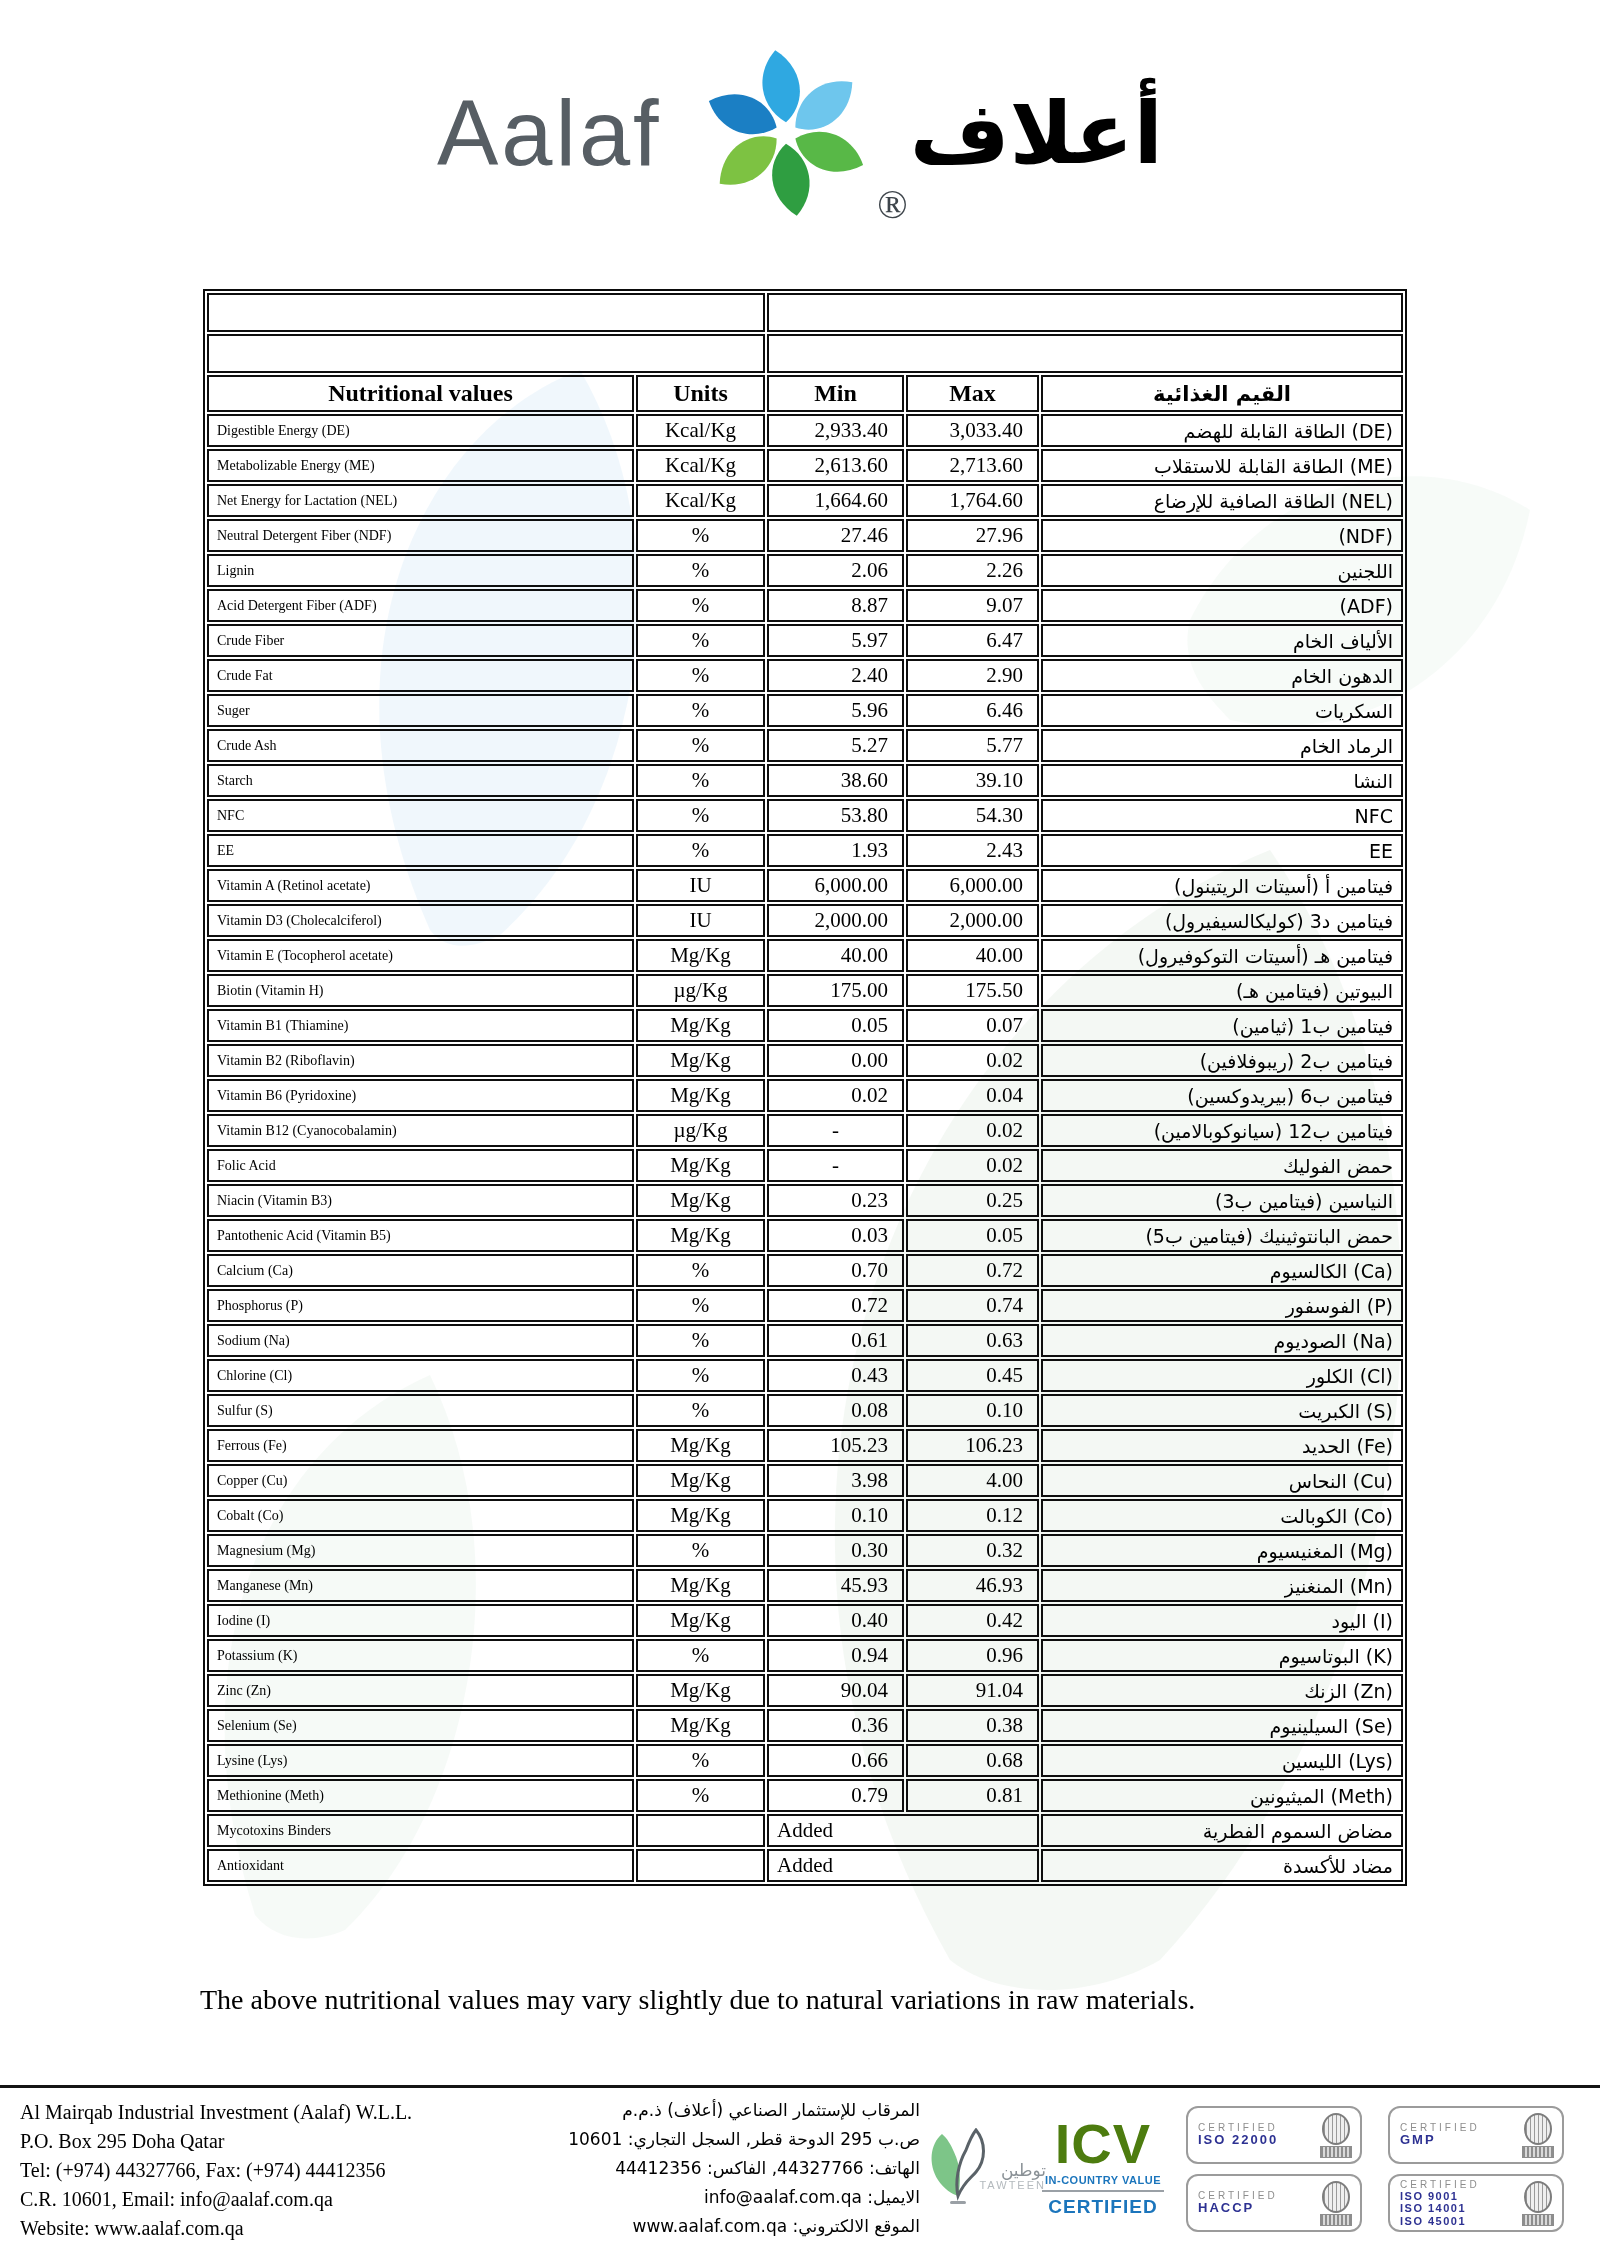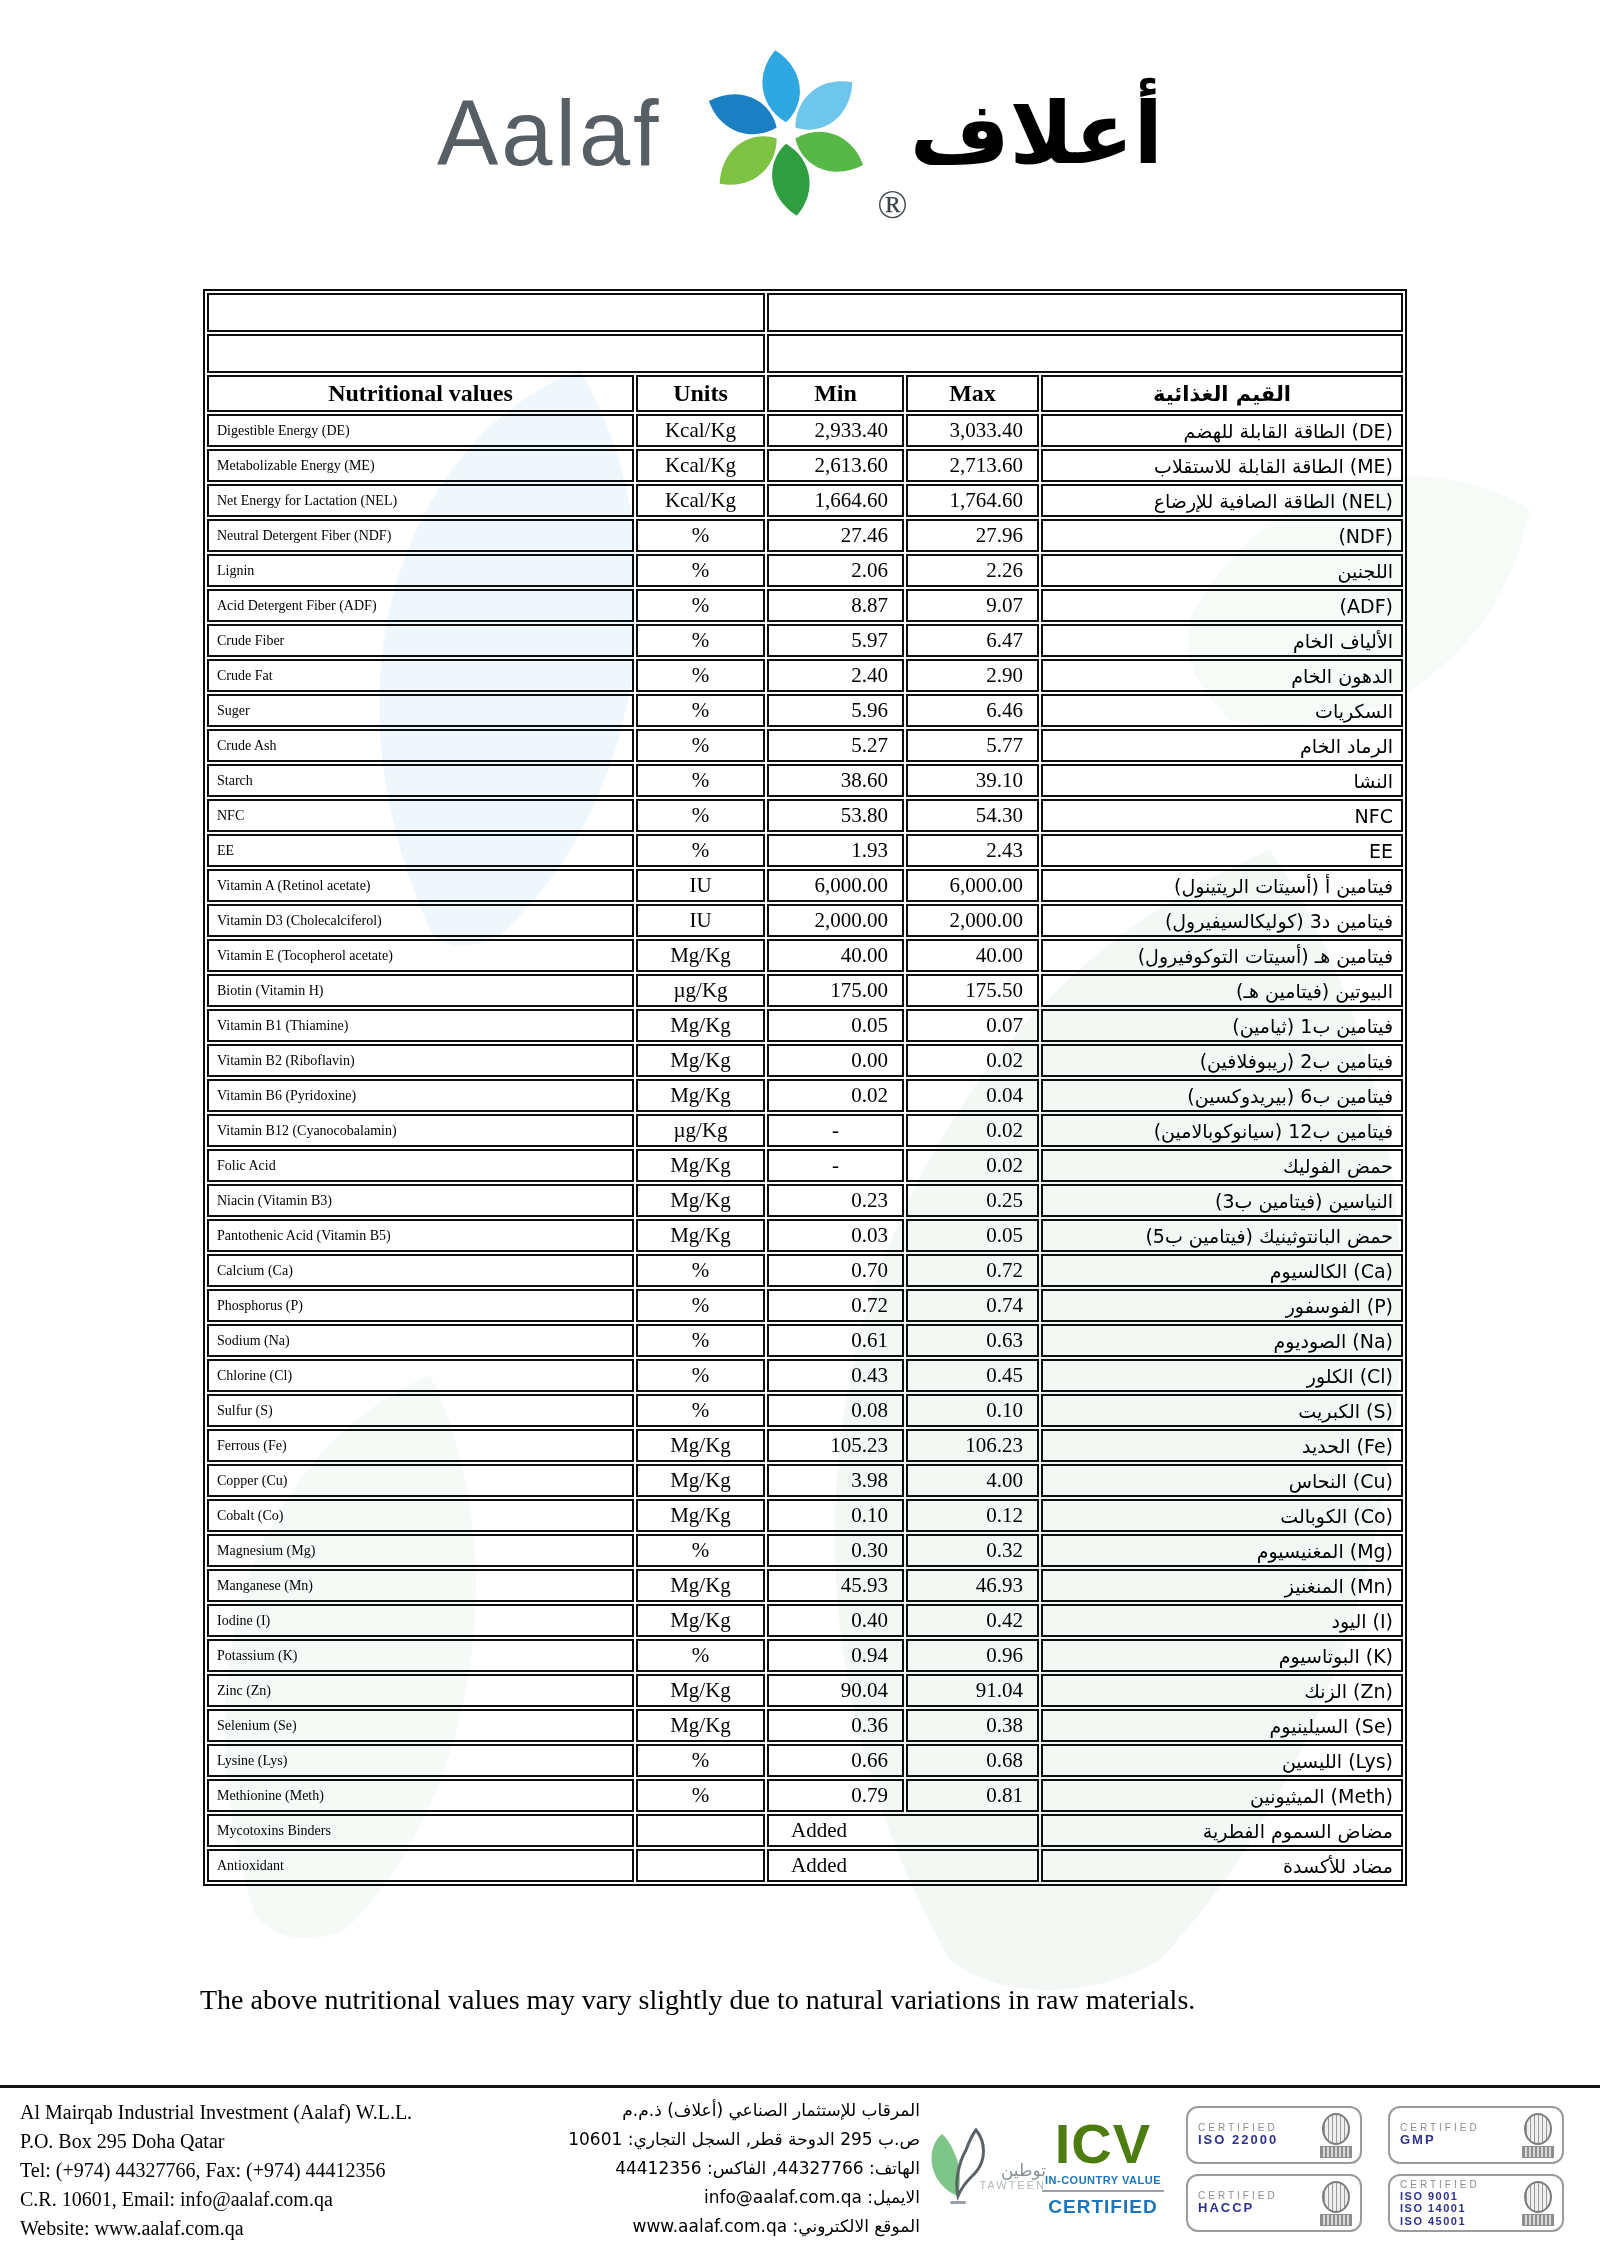--- a/index.html
+++ b/index.html
@@ -20,21 +20,21 @@
   .ftable{position:absolute;left:203px;top:289px;z-index:2;border-collapse:separate;border-spacing:2px;
           border:2px solid #0b0b0b;table-layout:fixed;width:1192px;background:transparent;}
   .ftable td,.ftable th{border:2px solid #0e0e0e;box-sizing:border-box;overflow:hidden;
           white-space:nowrap;padding:0 8px;background:transparent;}
   .green-cell{background:#527e33;color:#fff;font-weight:bold;font-size:25px;text-align:center;height:39px;}
   .colhead{background:#e7eedc;color:#000;font-weight:bold;font-size:24px;text-align:center;height:37px;}
   .ftable td.c-name{height:23px;font-size:14px;text-align:left;}
   .ftable td.c-units{height:33px;font-size:21px;text-align:center;margin-top:14px;}
   .ftable td.c-num{height:33px;font-size:21px;text-align:right;padding-right:14px;}
   .ftable td.c-num.dash{text-align:center;padding-right:8px;}
-  .ftable td.c-added{height:33px;font-size:21px;text-align:left;padding-left:22px;}
+  .ftable td.c-added{height:33px;font-size:21px;text-align:left;padding-left:8px;}
   .ftable td.c-ar{height:33px;font-size:21px;text-align:right;direction:rtl;
                   font-family:"DejaVu Sans","Liberation Serif",serif;font-size:19px;}
   th.col-ar{font-family:"DejaVu Sans","Liberation Sans",sans-serif;font-size:21px;}
   
   .footnote{position:absolute;left:200px;top:1984px;font-size:28px;z-index:2;}
   
   .footer-rule{position:absolute;left:0;top:2085px;width:1600px;height:0;border-top:3px solid #141414;z-index:2;}
   .footer-en{position:absolute;left:20px;top:2098px;font-size:20px;line-height:29px;z-index:2;}
   .footer-ar{position:absolute;left:470px;top:2096px;width:450px;font-size:19px;line-height:29px;
              direction:rtl;text-align:right;z-index:2;

